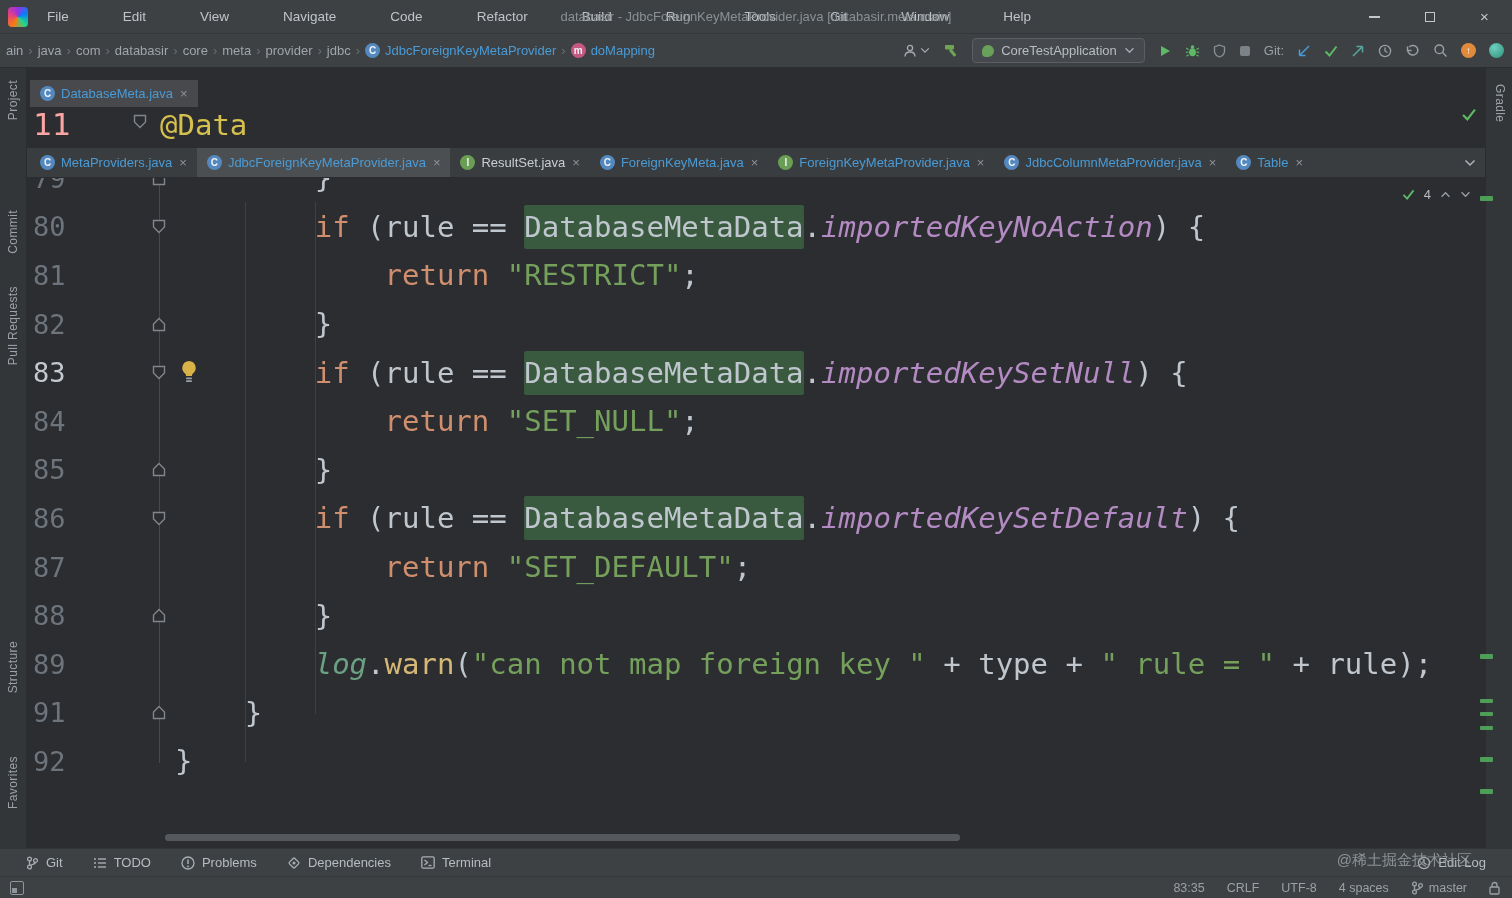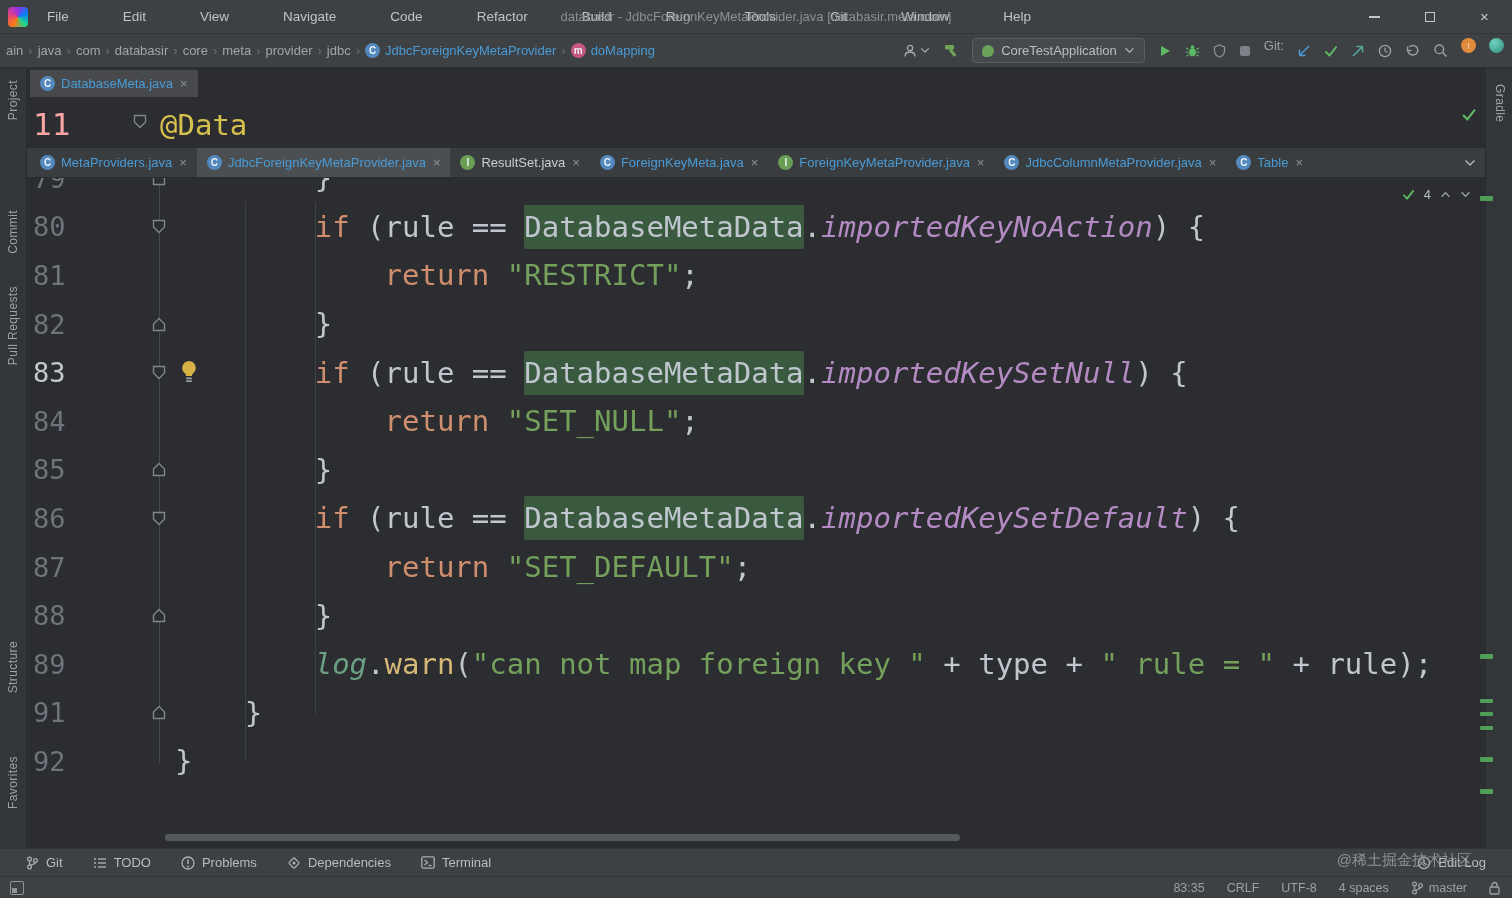--- a/index.html
+++ b/index.html
@@ -26,21 +26,21 @@
   .glyph-min{width:11px;height:2px;background:#c3c7cc;}
   .glyph-max{width:10px;height:10px;border:1.4px solid #c3c7cc;}
 
   
   .navbar{height:35px;background:var(--frame);border-top:1px solid #34373a;border-bottom:1px solid #2c2f32;
     display:flex;align-items:center;padding:0 8px 0 2px;font-size:13px;color:#a0a5ab;flex:none;}
   .breadcrumb{display:flex;align-items:center;white-space:nowrap;overflow:hidden;}
   .crumb{padding:0 4px;display:flex;align-items:center;gap:5px;}
   .crumb.accent{color:var(--accent_blue);}
   .crumb-sep{color:#6a6f74;margin:0 1px;font-size:13px;}
-  .nav-right{margin-left:auto;display:flex;gap:13px;color:#9aa0a6;}
+  .nav-right{margin-left:auto;display:flex;align-items:center;gap:13px;color:#9aa0a6;}
   .nav-ic{display:flex;align-items:center;gap:2px;}
   .run-combo{display:flex;align-items:center;gap:7px;border:1px solid #5b5f64;border-radius:4px;height:25px;
     padding:0 9px;color:#b8bdc2;background:#45484c;font-size:13px;}
   .leaf{width:12px;height:12px;border-radius:50% 50% 50% 4px;background:#69a15a;}
   .orange-dot{width:15px;height:15px;border-radius:50%;background:var(--orange);color:#fff;font-size:10px;
     display:flex;align-items:center;justify-content:center;font-weight:bold;}
   .ball{width:15px;height:15px;border-radius:50%;background:radial-gradient(circle at 35% 30%,#6fd0c0,#2f8f7a);}
   .gitlabel{color:#9aa0a6;}
 
   
@@ -51,21 +51,21 @@
   .stripe-label{position:absolute;font-size:12px;color:#9ea3a9;letter-spacing:.4px;white-space:nowrap;}
   .stripe.left .stripe-label{left:6px;writing-mode:vertical-rl;transform:rotate(180deg);}
   .stripe.right .stripe-label{left:7px;writing-mode:vertical-rl;}
   .sl0{top:12px;} .sl1{top:142px;} .sl2{top:218px;} .sl3{top:573px;} .sl4{top:688px;}
   .sr0{top:16px;}
 
   .center{flex:1;display:flex;flex-direction:column;min-width:0;background:var(--editor_bg);}
 
   
   .peek{height:80px;position:relative;flex:none;background:var(--editor_bg);}
-  .peek-tab{position:absolute;left:3px;top:2px;height:27px;display:flex;align-items:center;gap:6px;
+  .peek-tab{position:absolute;left:3px;top:12px;height:27px;display:flex;align-items:center;gap:6px;
     padding:0 10px;background:#47494d;color:var(--accent_blue);font-size:13px;}
   .peek-ln{position:absolute;left:6px;top:38px;font-family:"DejaVu Sans Mono",monospace;font-size:31px;color:#fca5a5;}
   .peek-marker{position:absolute;left:105px;top:46px;}
   .peek-src{position:absolute;left:133px;top:40px;font-family:"DejaVu Sans Mono",monospace;font-size:29px;color:var(--annotation_yellow);}
   .peek-check{position:absolute;right:8px;top:40px;}
 
   
   .tabbar{height:30px;background:#3a3d40;border-bottom:1px solid #2a2c2f;display:flex;align-items:stretch;flex:none;position:relative;}
   .tabs{display:flex;flex:1;overflow:hidden;padding-left:3px;}
   .tab{display:flex;align-items:center;gap:6px;padding:0 10px;font-size:13px;color:var(--accent_blue);white-space:nowrap;flex:none;}

